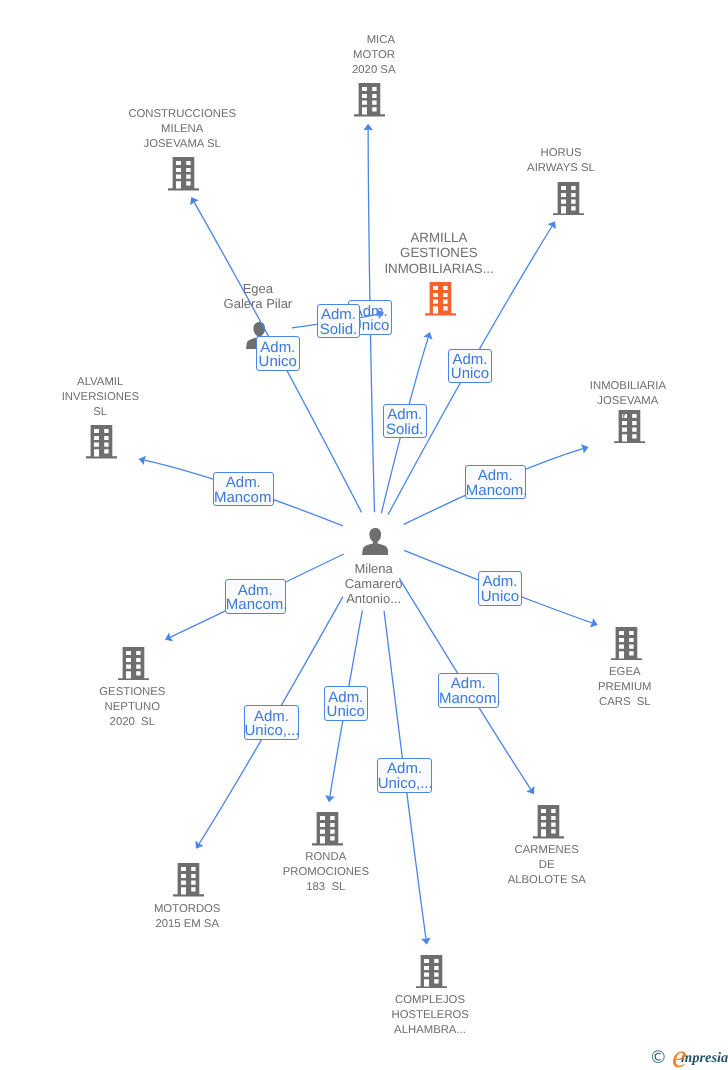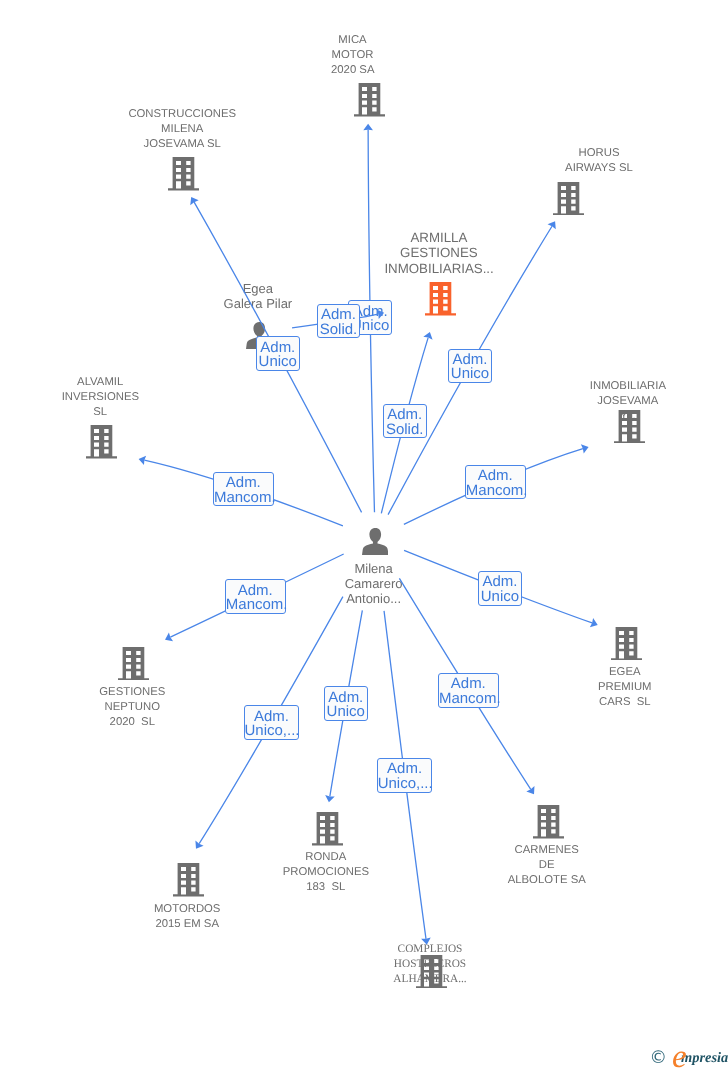--- a/index.html
+++ b/index.html
@@ -30,39 +30,39 @@
 </head>
 <body>
 
 <div id="graph">
   <div id="nodes">
       <div class="node">
         <div class="node-icon" style="left: 354px; top: 83.45px;"><svg viewBox="0 0 31 33.5" width="31" height="33.5">
             <path fill="#6e6e6e" d="M4.6 0 H26.3 V31.3 H31 V33.5 H0 V31.3 H4.6 Z"></path>
             <path fill="#ffffff" d="M8.0 4.1 H13.0 V8.1 H8.0 Z M18.2 4.1 H22.6 V8.1 H18.2 Z M8.0 10.9 H13.0 V15 H8.0 Z M18.2 10.9 H22.6 V15 H18.2 Z M8.0 17.6 H13.0 V21.7 H8.0 Z M18.2 17.6 H22.6 V21.7 H18.2 Z M8.0 24.3 H13.0 V31.6 H8.0 Z M18.2 24.3 H22.6 V28.6 H18.2 Z "></path>
           </svg></div>
-        <div class="node-label " style="width: 43px; left: 331px; top: 33.1px;">MICA
+        <div class="node-label " style="width: 43px; left: 352px; top: 33.1px; text-align: right;">MICA
 MOTOR
 2020 SA</div>
       </div>
       <div class="node">
         <div class="node-icon" style="left: 168.3px; top: 157.15px;"><svg viewBox="0 0 31 33.5" width="31" height="33.5">
             <path fill="#6e6e6e" d="M4.6 0 H26.3 V31.3 H31 V33.5 H0 V31.3 H4.6 Z"></path>
             <path fill="#ffffff" d="M8.0 4.1 H13.0 V8.1 H8.0 Z M18.2 4.1 H22.6 V8.1 H18.2 Z M8.0 10.9 H13.0 V15 H8.0 Z M18.2 10.9 H22.6 V15 H18.2 Z M8.0 17.6 H13.0 V21.7 H8.0 Z M18.2 17.6 H22.6 V21.7 H18.2 Z M8.0 24.3 H13.0 V31.6 H8.0 Z M18.2 24.3 H22.6 V28.6 H18.2 Z "></path>
           </svg></div>
         <div class="node-label " style="width: 108px; left: 128.2px; top: 106.8px;">CONSTRUCCIONES
 MILENA
 JOSEVAMA SL</div>
       </div>
       <div class="node">
         <div class="node-icon" style="left: 553px; top: 181.75px;"><svg viewBox="0 0 31 33.5" width="31" height="33.5">
             <path fill="#6e6e6e" d="M4.6 0 H26.3 V31.3 H31 V33.5 H0 V31.3 H4.6 Z"></path>
             <path fill="#ffffff" d="M8.0 4.1 H13.0 V8.1 H8.0 Z M18.2 4.1 H22.6 V8.1 H18.2 Z M8.0 10.9 H13.0 V15 H8.0 Z M18.2 10.9 H22.6 V15 H18.2 Z M8.0 17.6 H13.0 V21.7 H8.0 Z M18.2 17.6 H22.6 V21.7 H18.2 Z M8.0 24.3 H13.0 V31.6 H8.0 Z M18.2 24.3 H22.6 V28.6 H18.2 Z "></path>
           </svg></div>
-        <div class="node-label " style="width: 68px; left: 565px; top: 146.4px;">HORUS
+        <div class="node-label " style="width: 68px; left: 527px; top: 146.4px;">HORUS
 AIRWAYS SL</div>
       </div>
       <div class="node">
         <div class="node-icon" style="left: 425px; top: 282.05px;"><svg viewBox="0 0 31 33.5" width="31" height="33.5">
             <path fill="#f9622c" d="M4.6 0 H26.3 V31.3 H31 V33.5 H0 V31.3 H4.6 Z"></path>
             <path fill="#ffffff" d="M8.0 4.1 H13.0 V8.1 H8.0 Z M18.2 4.1 H22.6 V8.1 H18.2 Z M8.0 10.9 H13.0 V15 H8.0 Z M18.2 10.9 H22.6 V15 H18.2 Z M8.0 17.6 H13.0 V21.7 H8.0 Z M18.2 17.6 H22.6 V21.7 H18.2 Z M8.0 24.3 H13.0 V31.6 H8.0 Z M18.2 24.3 H22.6 V28.6 H18.2 Z "></path>
           </svg></div>
         <div class="node-label focus" style="width: 109px; left: 384.4px; top: 229.7px;">ARMILLA
 GESTIONES
 INMOBILIARIAS...</div>
@@ -142,21 +142,21 @@
             <path fill="#ffffff" d="M8.0 4.1 H13.0 V8.1 H8.0 Z M18.2 4.1 H22.6 V8.1 H18.2 Z M8.0 10.9 H13.0 V15 H8.0 Z M18.2 10.9 H22.6 V15 H18.2 Z M8.0 17.6 H13.0 V21.7 H8.0 Z M18.2 17.6 H22.6 V21.7 H18.2 Z M8.0 24.3 H13.0 V31.6 H8.0 Z M18.2 24.3 H22.6 V28.6 H18.2 Z "></path>
           </svg></div>
         <div class="node-label " style="width: 67px; left: 153.7px; top: 901.6px;">MOTORDOS
 2015 EM SA</div>
       </div>
       <div class="node">
         <div class="node-icon" style="left: 416.1px; top: 954.85px;"><svg viewBox="0 0 31 33.5" width="31" height="33.5">
             <path fill="#6e6e6e" d="M4.6 0 H26.3 V31.3 H31 V33.5 H0 V31.3 H4.6 Z"></path>
             <path fill="#ffffff" d="M8.0 4.1 H13.0 V8.1 H8.0 Z M18.2 4.1 H22.6 V8.1 H18.2 Z M8.0 10.9 H13.0 V15 H8.0 Z M18.2 10.9 H22.6 V15 H18.2 Z M8.0 17.6 H13.0 V21.7 H8.0 Z M18.2 17.6 H22.6 V21.7 H18.2 Z M8.0 24.3 H13.0 V31.6 H8.0 Z M18.2 24.3 H22.6 V28.6 H18.2 Z "></path>
           </svg></div>
-        <div class="node-label " style="width: 77px; left: 391.5px; top: 942px; font-family: Liberation Serif, serif;">COMPLEJOS
+        <div class="node-label " style="width: 77px; left: 391.5px; top: 993px;">COMPLEJOS
 HOSTELEROS
 ALHAMBRA...</div>
       </div>
     </div>
   <div id="edges-layer">
       <svg class="edge-svg" viewBox="0 0 728 1070" width="728" height="1070">
         <path d="M361.59 512.40 Q266.99 330.05 194.14 202.16" fill="none" stroke="#4a86e8" stroke-width="1.3"></path>
         <path d="M191.20 197.00 L198.68 200.33 L194.14 202.16 L190.25 205.14 Z" fill="#4a86e8"></path>
       </svg>
       <div class="rel" style="left: 255.9px; top: 336.4px; width: 43.8px; height: 34.6px;">Adm.

